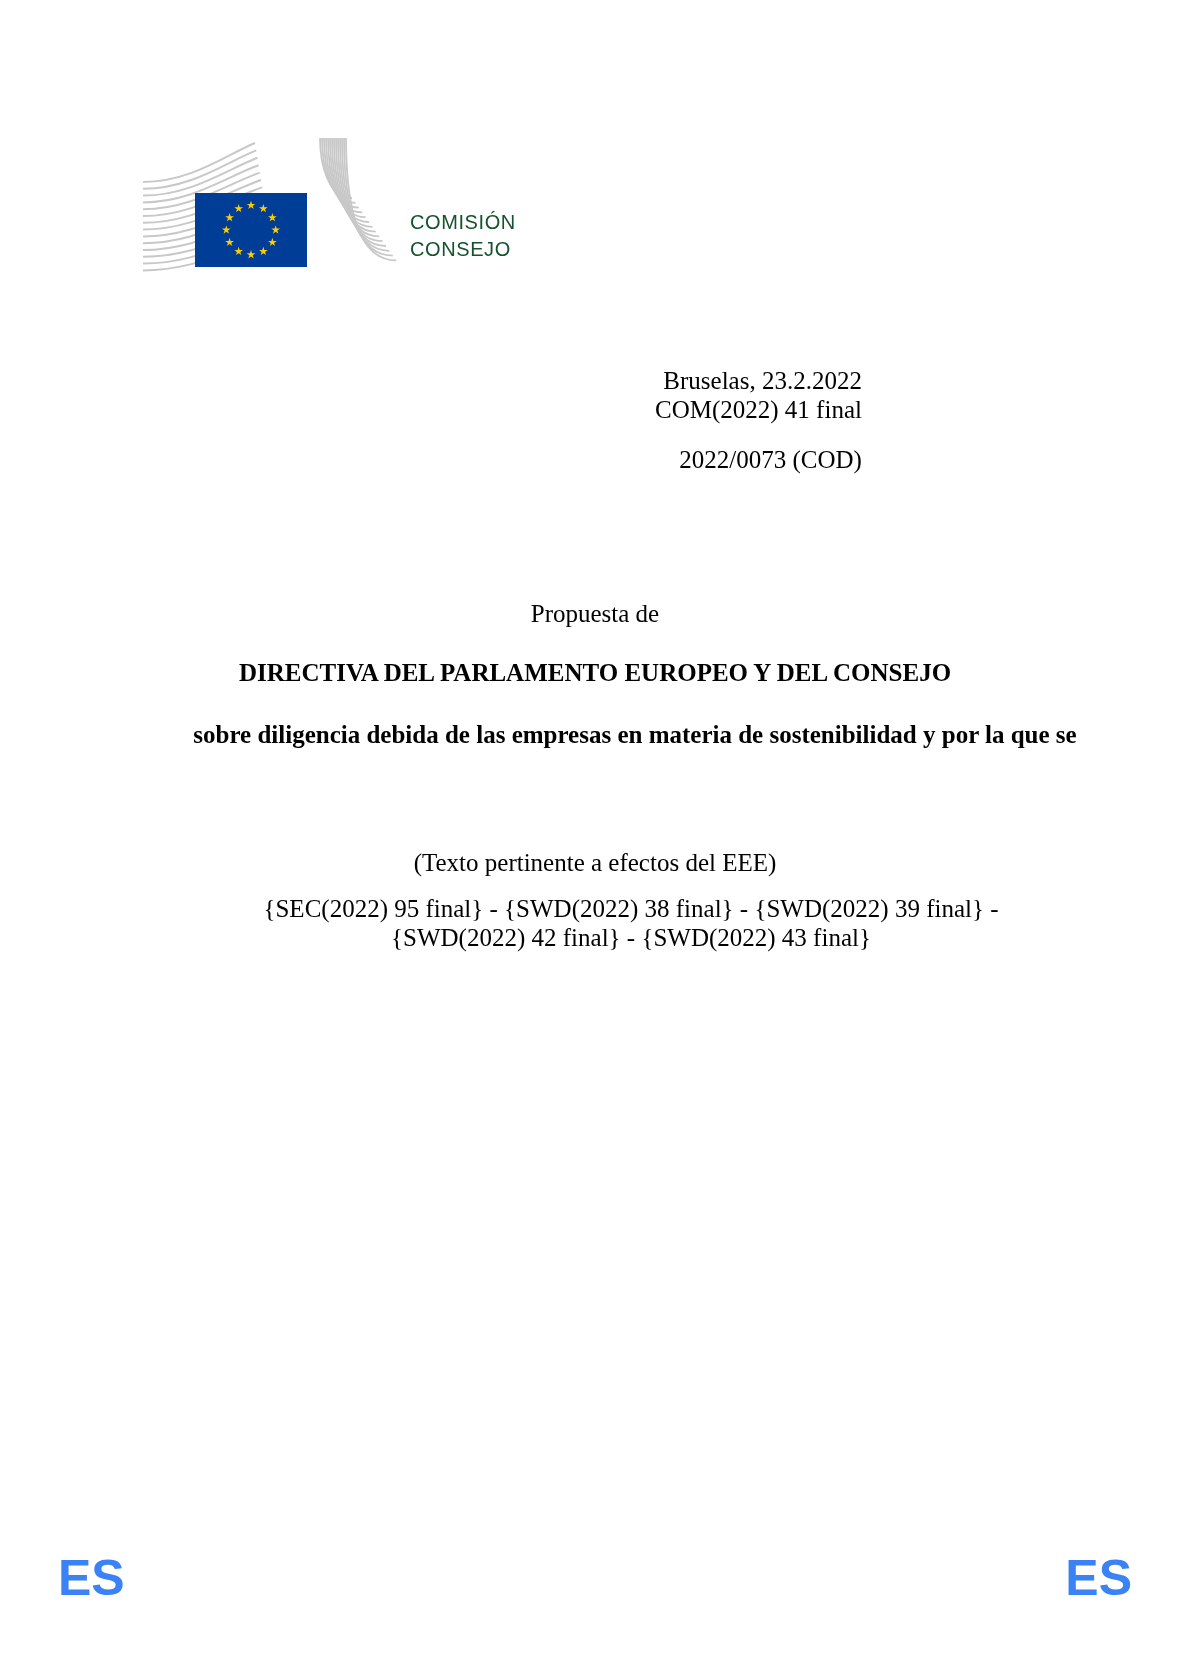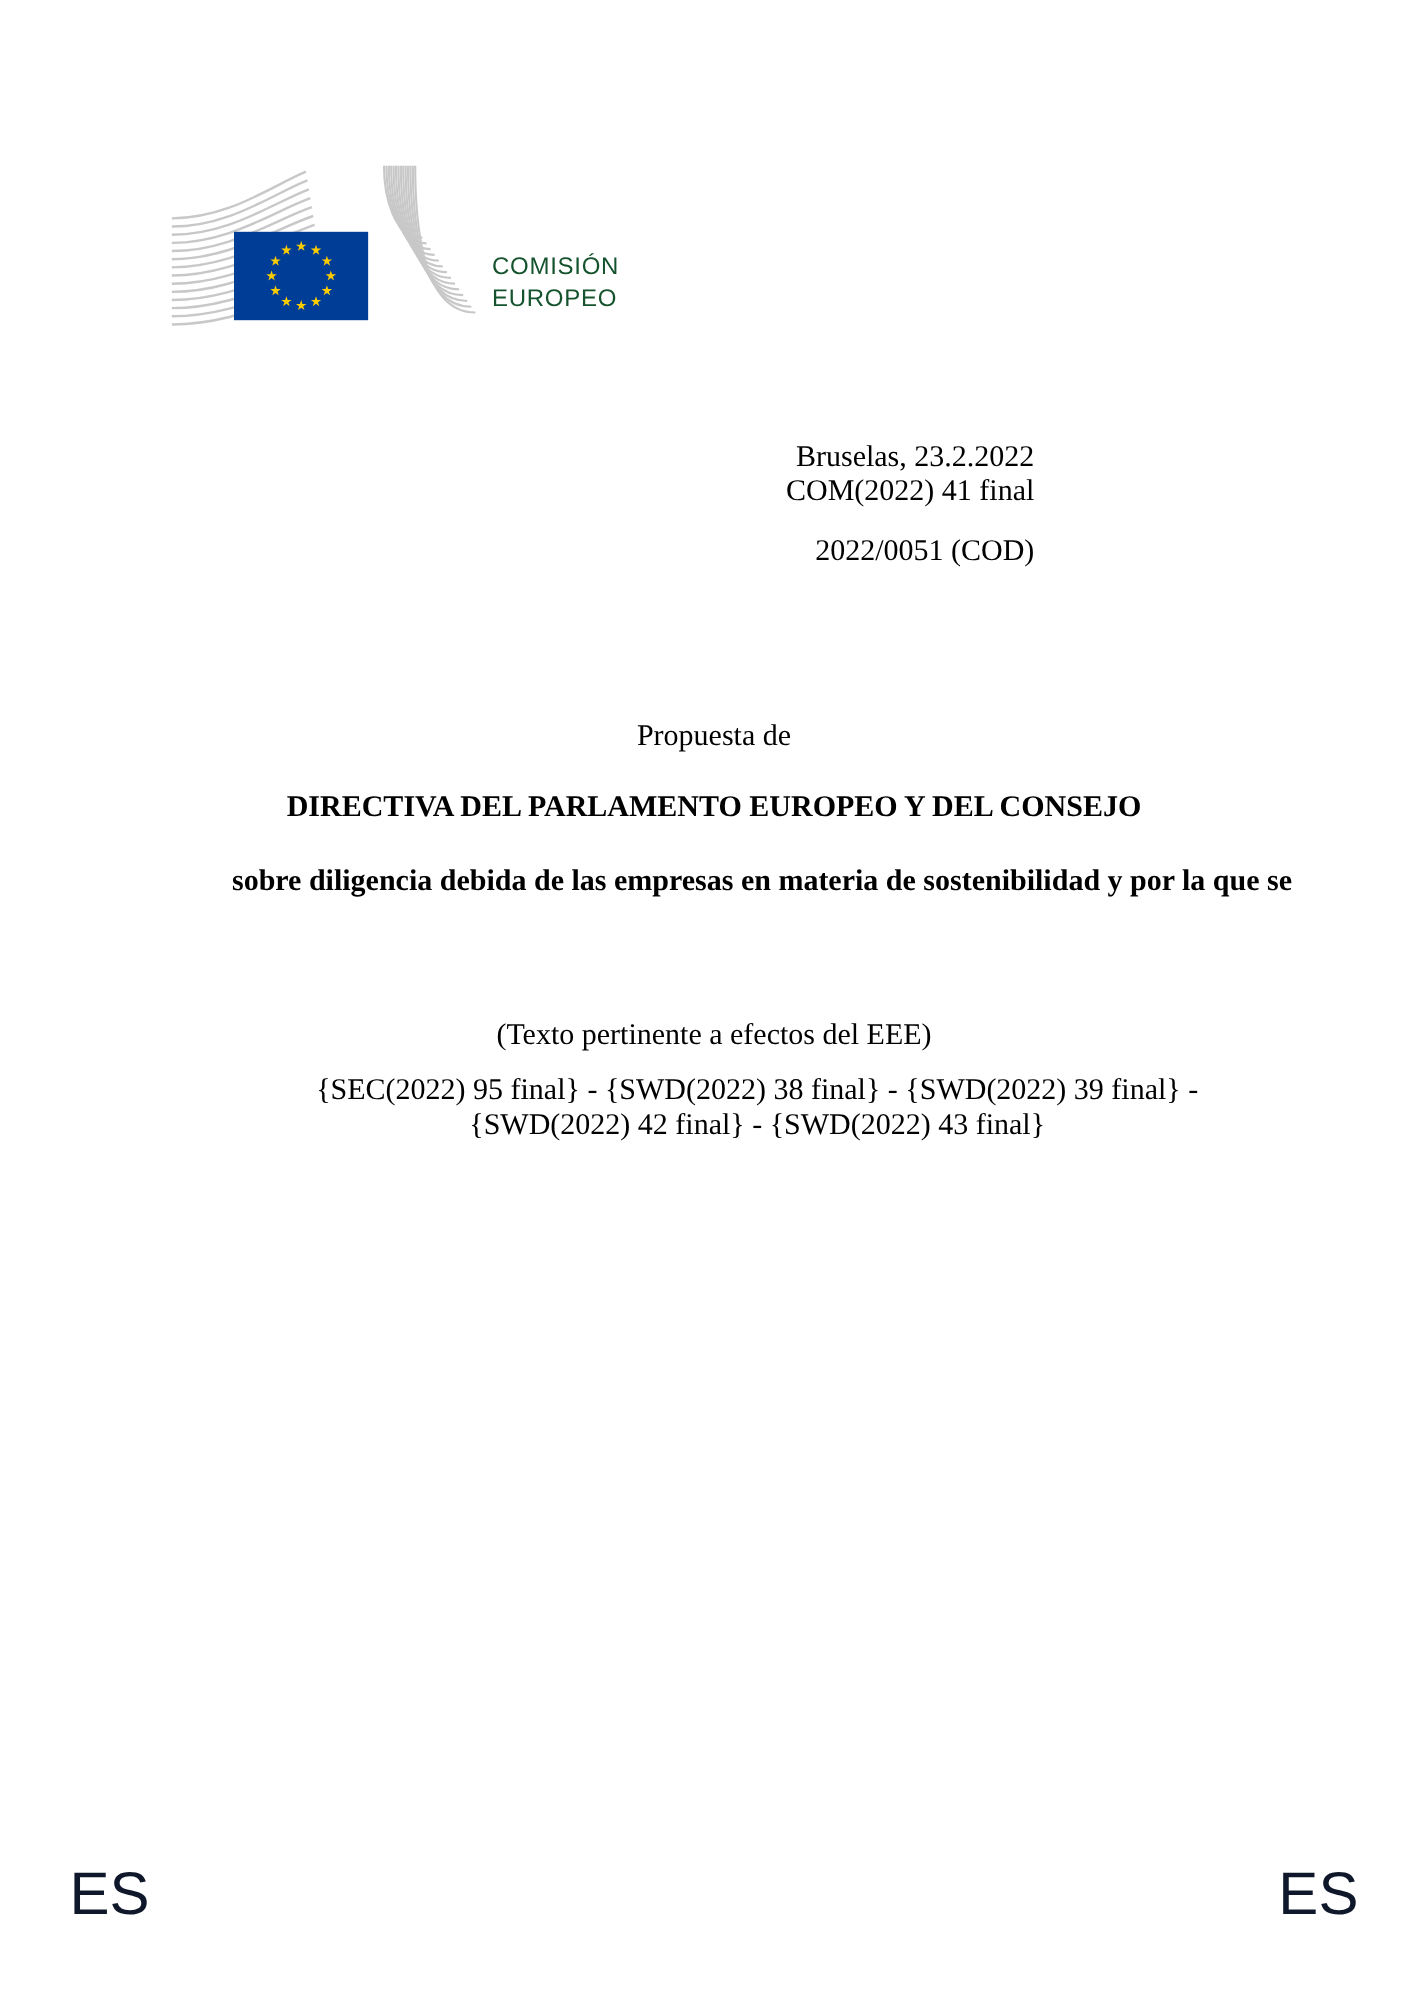--- a/index.html
+++ b/index.html
@@ -36,22 +36,22 @@
   }
   .proposal-label{top:599px;}
   .doc-title{top:658px;font-weight:bold;}
   .doc-subtitle{top:720px;font-weight:bold;margin-left:40px;}
   .eea-note{top:848px;}
   .references{top:894px;padding-left:36px;}
   
   .lang-code{
     position:absolute;top:1551px;
     font-family:"Liberation Sans", sans-serif;
-    font-weight:normal;font-size:50px;line-height:1.1;
-    color:#0f172a;
+    font-weight:bold;font-size:50px;line-height:1.1;
+    color:#3b82f6;
   }
   .lang-left{left:58px;}
   .lang-right{right:58px;}
 </style>
 </head>
 <body>
 
 <div class="page">
 
   <div class="logo">
@@ -110,28 +110,28 @@
         <use href="#star4" x="43.65" y="58.4"></use>
         <use href="#star4" x="34.6" y="49.35"></use>
         <use href="#star4" x="31.3" y="37"></use>
         <use href="#star4" x="34.6" y="24.65"></use>
         <use href="#star4" x="43.65" y="15.6"></use>
       </g>
     </svg>
 
     <div class="logo-wordmark">
       <div>COMISIÓN</div>
-      <div>EUROPEO</div>
+      <div>CONSEJO</div>
     </div>
   </div>
 
   <div class="doc-info">
     <div>Bruselas, 23.2.2022</div>
     <div>COM(2022) 41 final</div>
-    <div class="procedure">2022/0051 (COD)</div>
+    <div class="procedure">2022/0073 (COD)</div>
   </div>
 
   <div class="center-line doc-title">DIRECTIVA DEL PARLAMENTO EUROPEO Y DEL CONSEJO</div>
 
   <div class="center-line proposal-label">Propuesta de</div>
 
   <div class="center-line doc-subtitle">
     <div>sobre diligencia debida de las empresas en materia de sostenibilidad y por la que se</div>
   </div>
 

